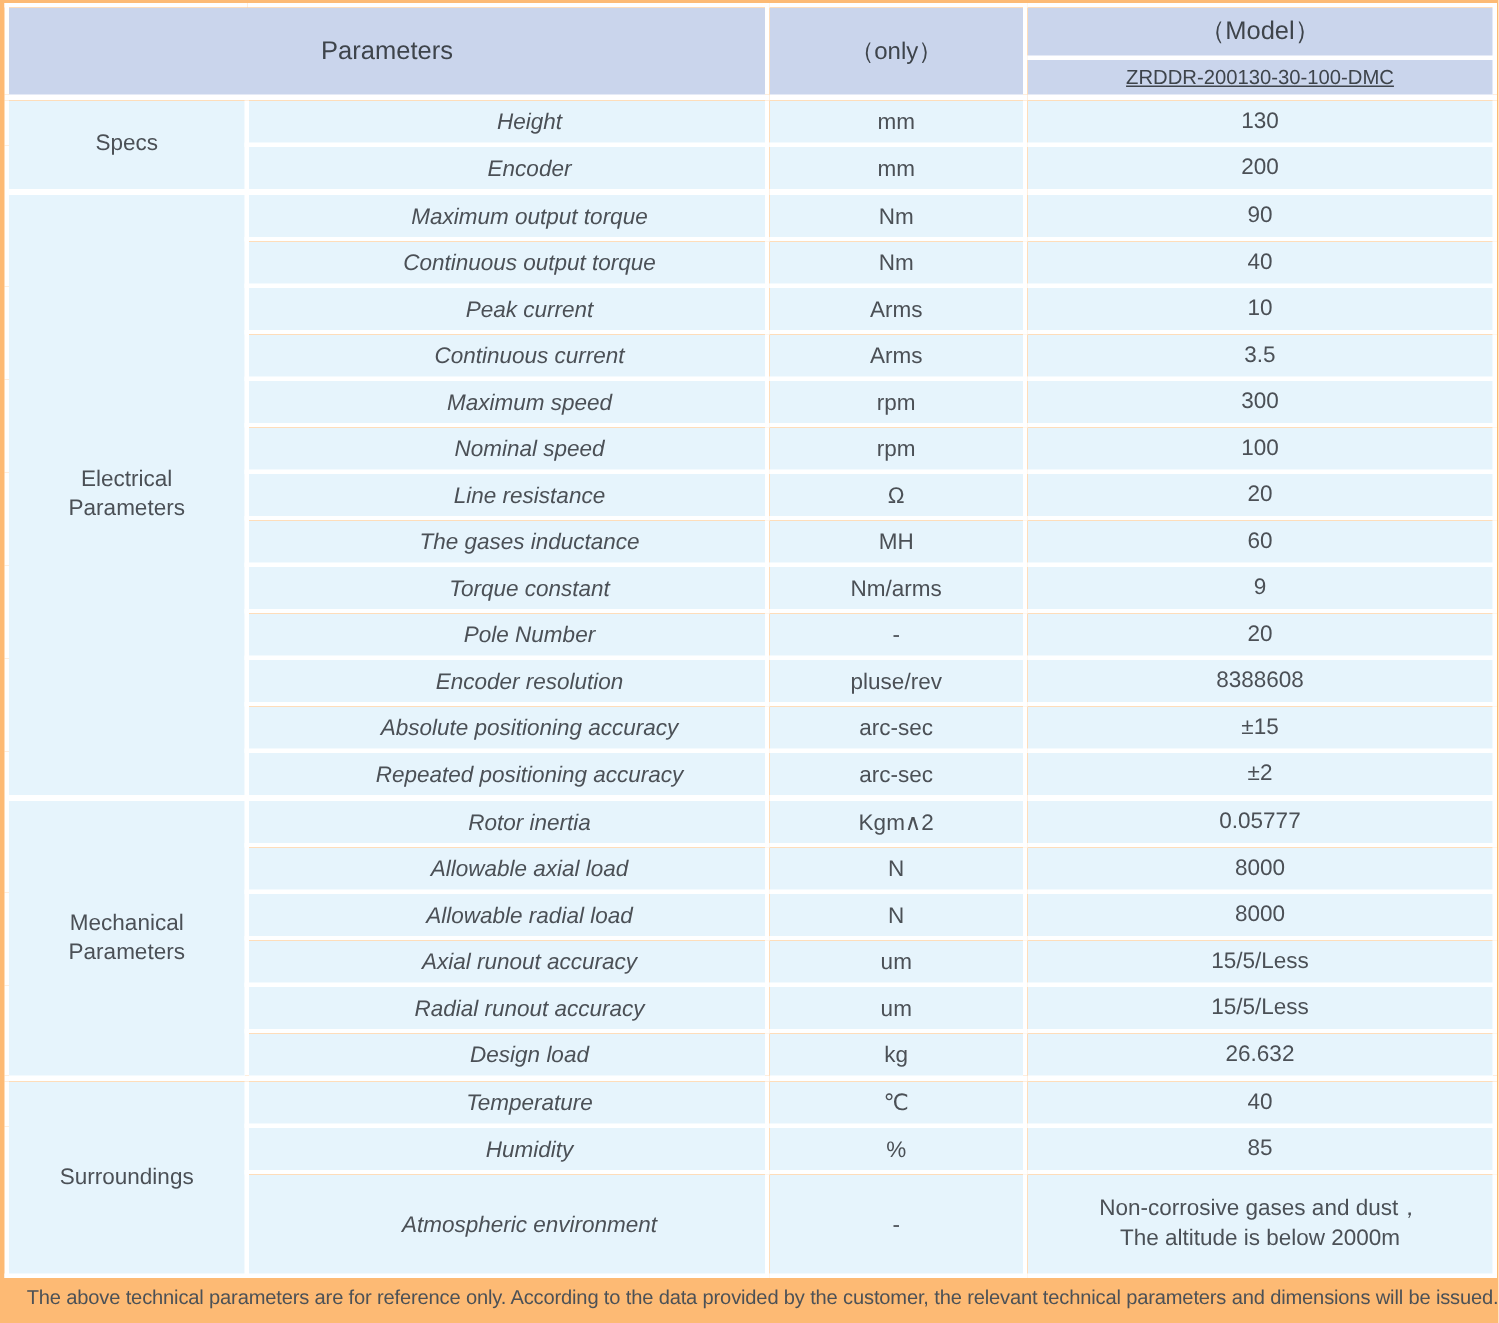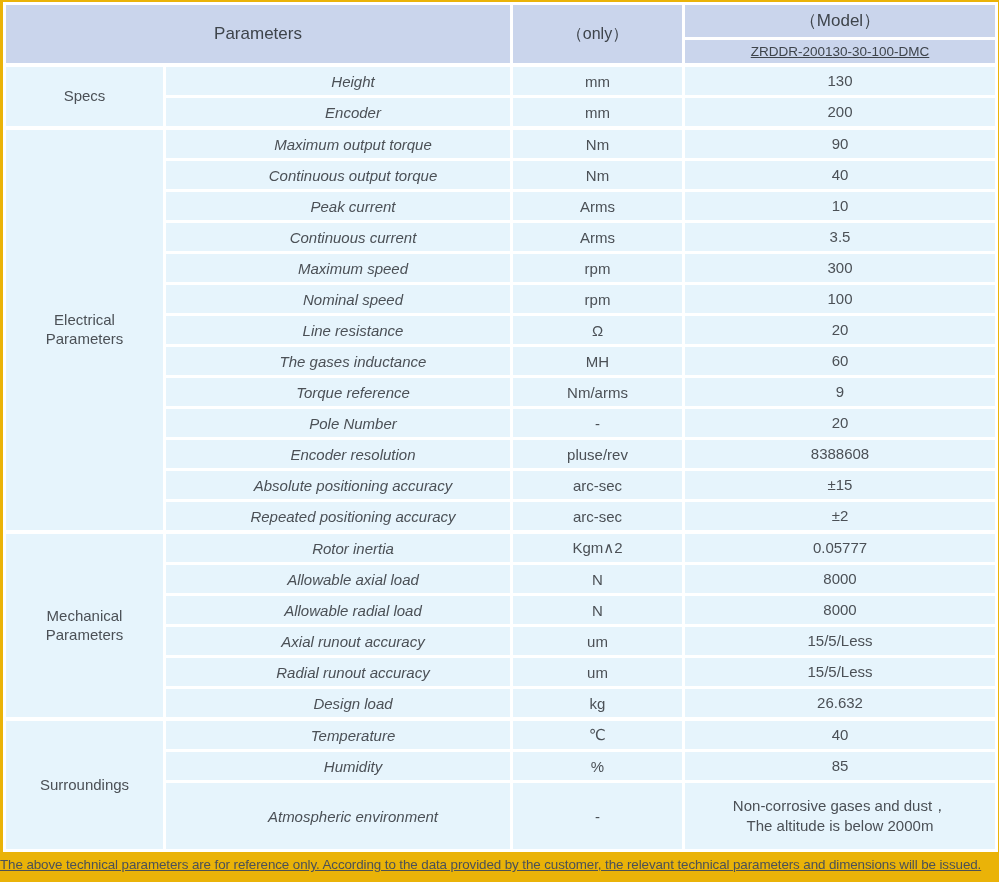--- a/index.html
+++ b/index.html
@@ -5,21 +5,21 @@
   html, body {
     margin: 0;
     padding: 0;
     background: #ffffff;
     font-family: "Liberation Sans", "DejaVu Sans", sans-serif;
   }
   .page {
     width: 999px;
     height: 882px;
     position: relative;
-    background: #eab308;
+    background: #fdba74;
     overflow: hidden;
   }
   table.spec-table {
     border-collapse: collapse;
     table-layout: fixed;
     width: 992px;
     margin: 2px 0 0 3px;
   }
   .spec-table th, .spec-table td {
     border: 3px solid #ffffff;
@@ -59,25 +59,24 @@
   }
   td.value-cell {
     white-space: pre-line;
     line-height: 1.35;
   }
   tr.section-start td { border-top: 4px solid #ffffff; }
   tr.tall-row td { height: 66px; }
   .footnote {
     width: 999px;
     margin-top: 5px;
-    text-align: left;
+    text-align: right;
     font-size: 13.4px;
     color: #4c5156;
     letter-spacing: -0.1px;
-    text-decoration: underline;
   }
 </style>
 </head>
 <body>
 
 <div class="page">
   <table class="spec-table">
     <colgroup>
       <col style="width:160px">
       <col style="width:347px">
@@ -142,21 +141,21 @@
           <td class="param-cell">Line resistance</td>
           <td class="unit-cell">Ω</td>
           <td class="value-cell">20</td>
         </tr>
         <tr>
           <td class="param-cell">The gases inductance</td>
           <td class="unit-cell">MH</td>
           <td class="value-cell">60</td>
         </tr>
         <tr>
-          <td class="param-cell">Torque reference</td>
+          <td class="param-cell">Torque constant</td>
           <td class="unit-cell">Nm/arms</td>
           <td class="value-cell">9</td>
         </tr>
         <tr>
           <td class="param-cell">Pole Number</td>
           <td class="unit-cell">-</td>
           <td class="value-cell">20</td>
         </tr>
         <tr>
           <td class="param-cell">Encoder resolution</td>

